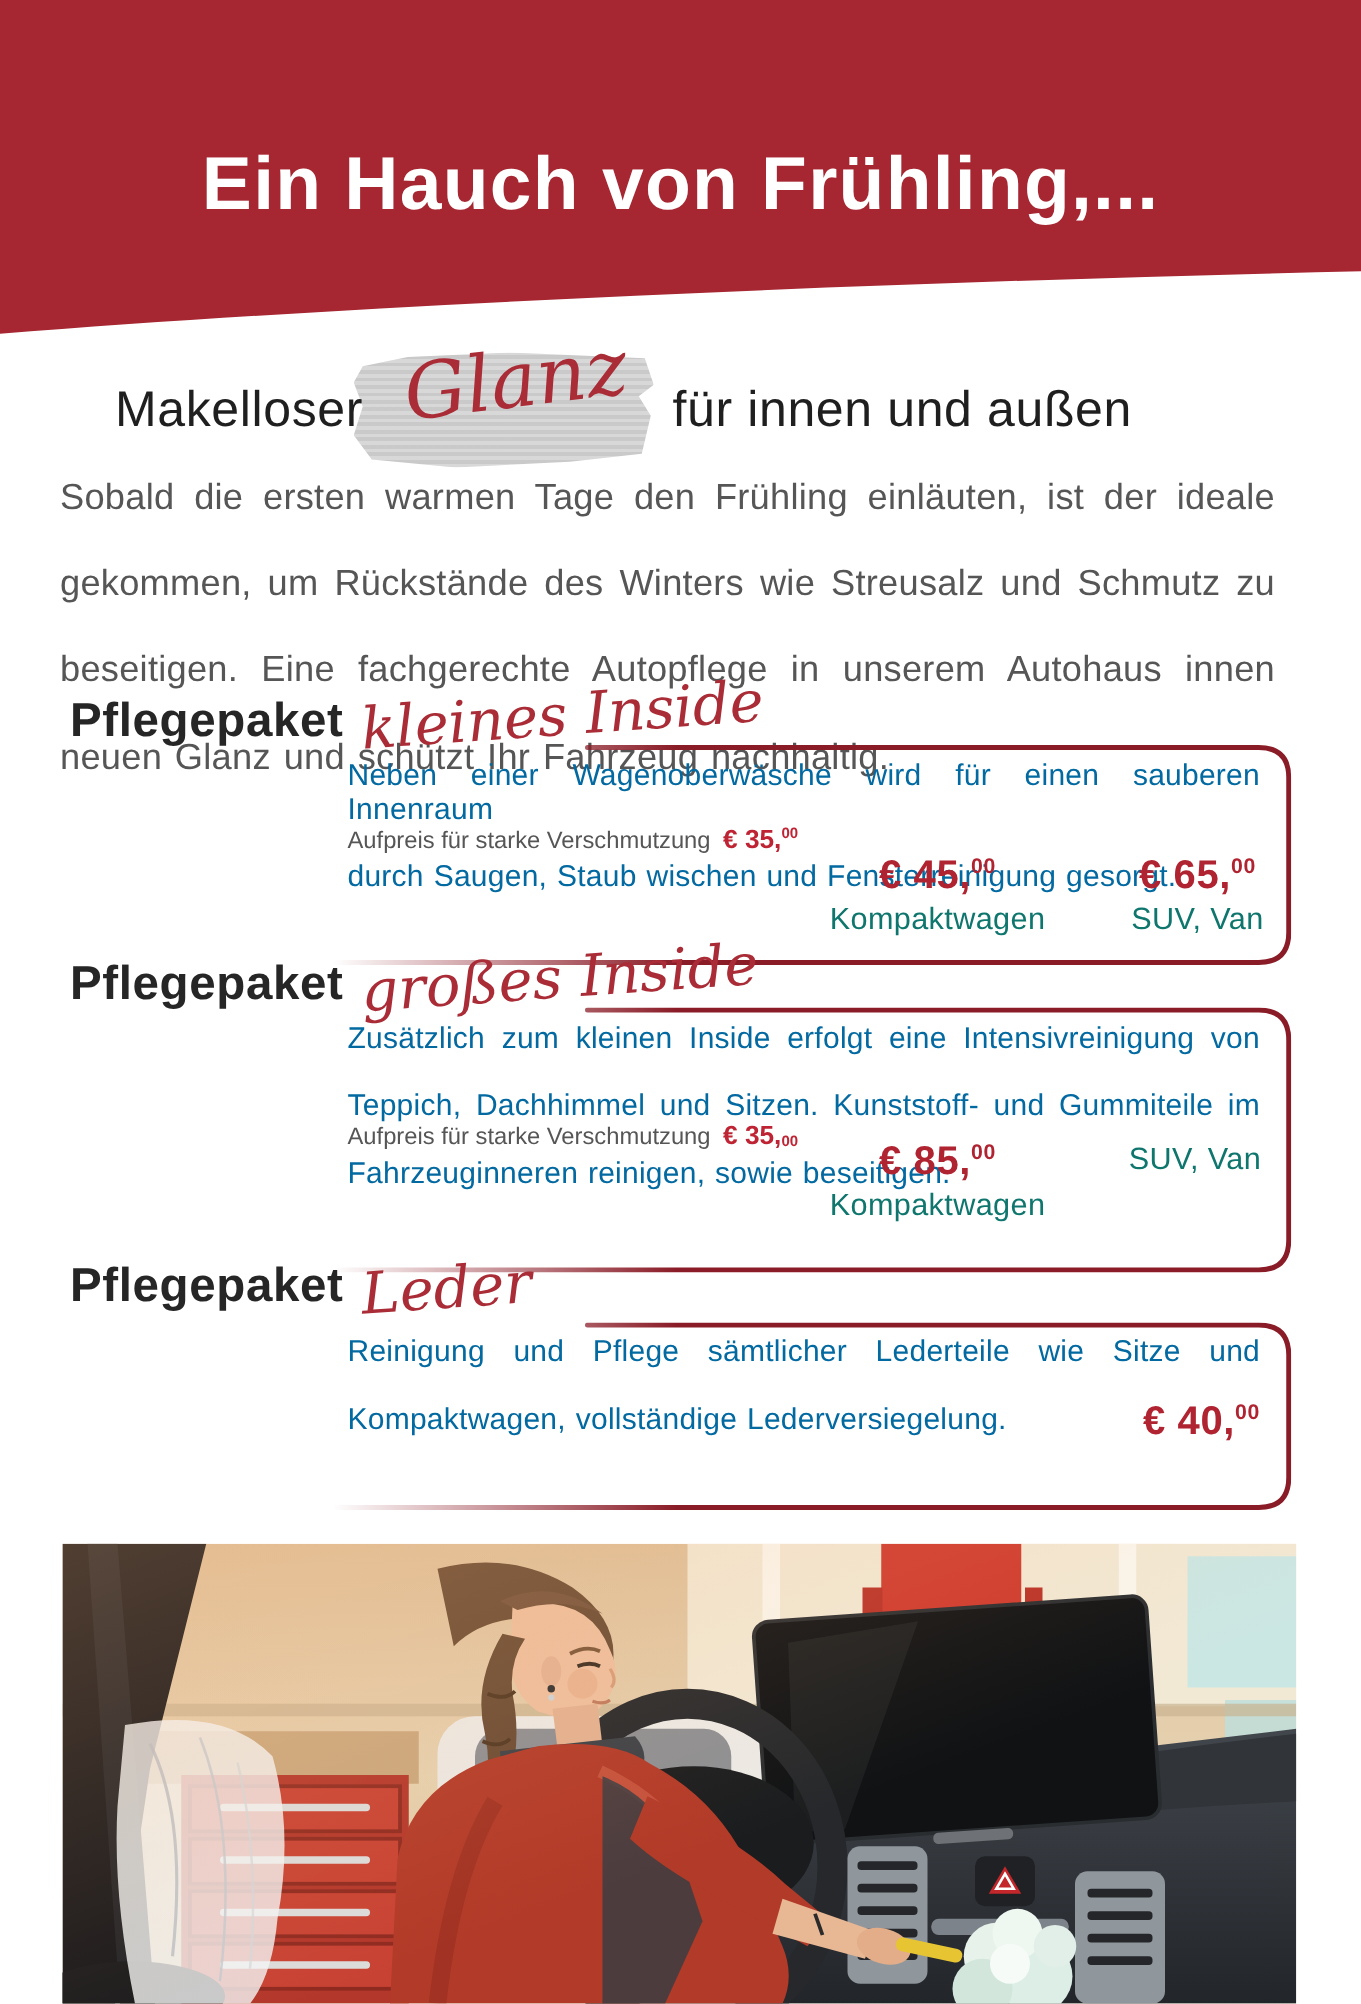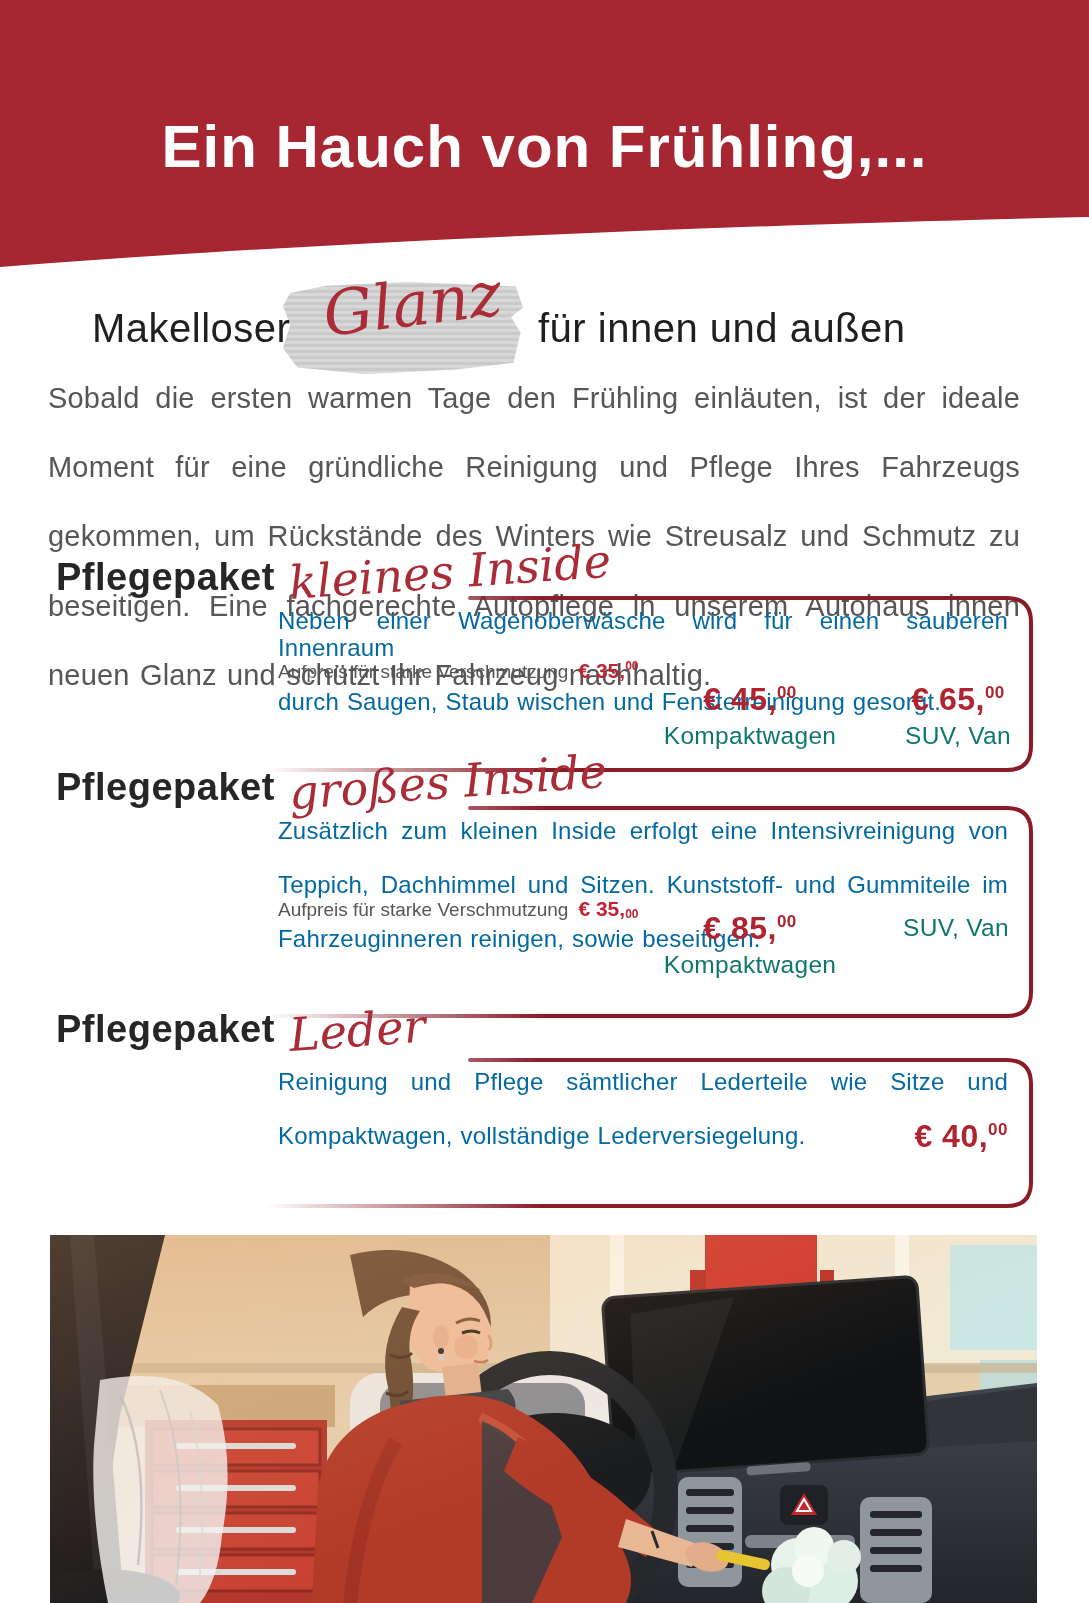--- a/index.html
+++ b/index.html
@@ -81,21 +81,20 @@
   </svg>
   <div class="banner-title">Ein Hauch von Frühling,...</div>
 
   <div class="brush"></div>
   <div class="h-pre">Makelloser</div>
   <div class="h-script">Glanz</div>
   <div class="h-post">für innen und außen</div>
 
   <div class="intro-body">
     <div class="jline">Sobald die ersten warmen Tage den Frühling einläuten, ist der ideale</div>
-    <div class="jline">Moment für eine gründliche Reinigung und Pflege Ihres Fahrzeugs</div>
     <div class="jline">gekommen, um Rückstände des Winters wie Streusalz und Schmutz zu</div>
     <div class="jline">beseitigen. Eine fachgerechte Autopflege in unserem Autohaus innen</div>
     <div>neuen Glanz und schützt Ihr Fahrzeug nachhaltig.</div>
   </div>
 
   <div class="sec-head sec1">
     <span class="sec-label">Pflegepaket</span>
     <span class="sec-script">kleines Inside</span>
   </div>
   <svg class="box-svg box1" width="983" height="176" viewBox="0 0 983 176">

